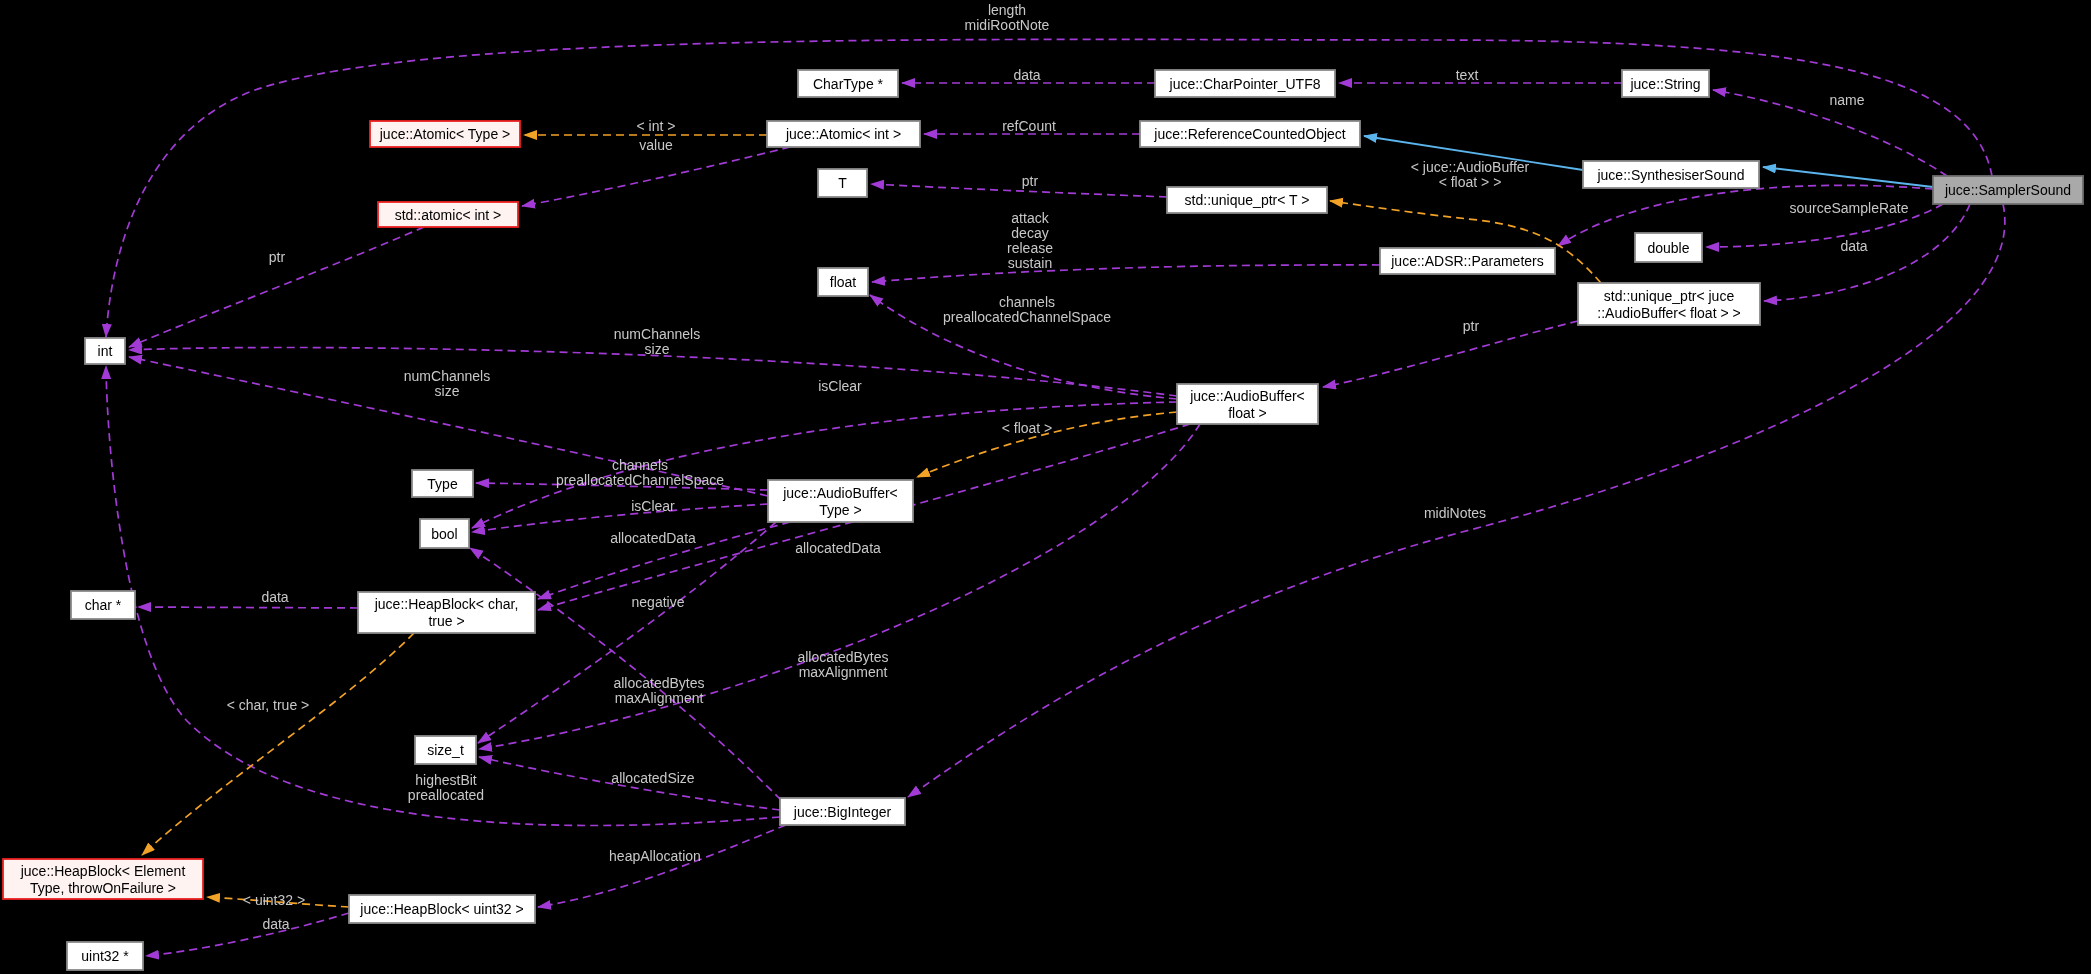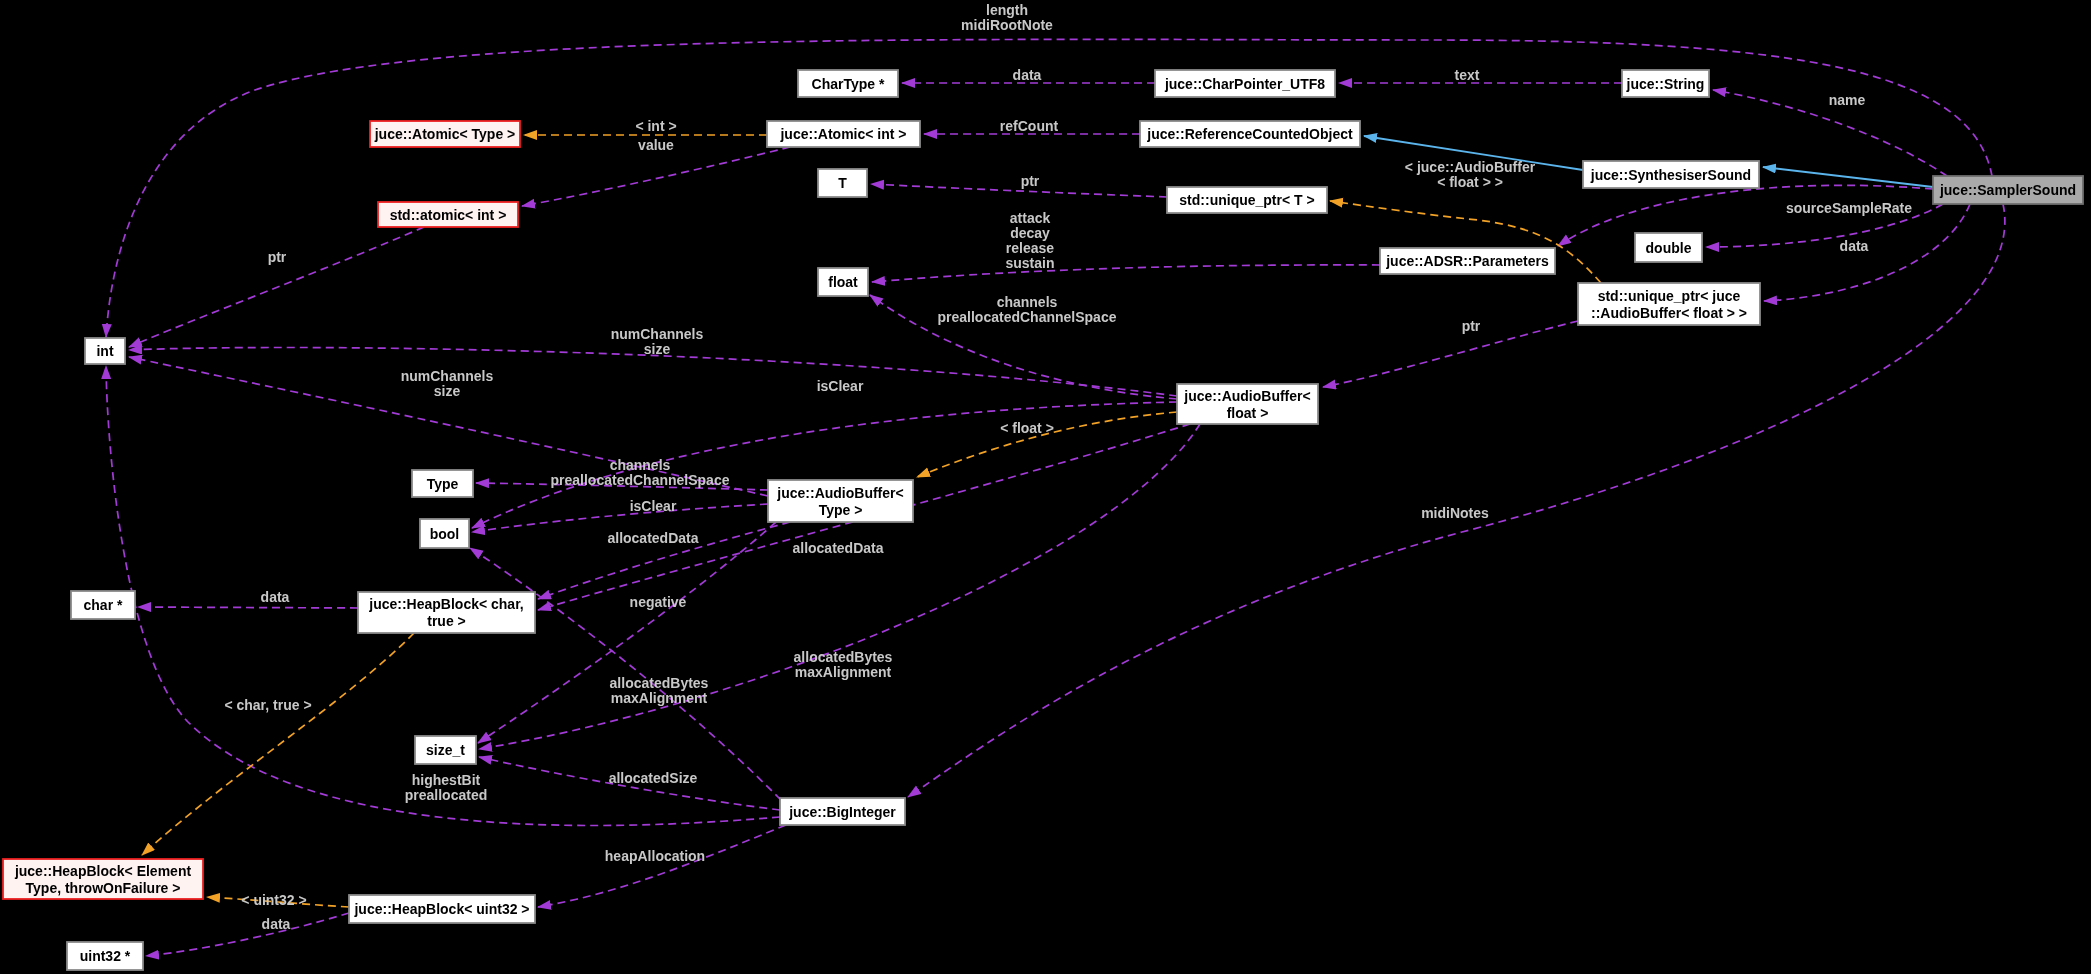--- a/index.html
+++ b/index.html
@@ -1,16 +1,16 @@
 <!DOCTYPE html>
 <html><head>
 <meta charset="utf-8">
 <style>
   html, body { margin: 0; padding: 0; background: #000; }
-  .stage { position: relative; width: 2091px; height: 974px; background: #000; overflow: hidden; font-weight: bold; }
+  .stage { position: relative; width: 2091px; height: 974px; background: #000; overflow: hidden; }
   svg { display: block; font-family: "Liberation Sans", sans-serif; }
   .edge { fill: none; }
   .edge.usage { stroke-dasharray: 8 5; stroke-width: 1.7; }
   .edge.template { stroke-dasharray: 8 5; stroke-width: 1.7; }
   .edge.inheritance { stroke-width: 1.9; }
   .node-rect { stroke-width: 1.8; }
   .node-text { font-size: 14px; }
   .edge-label { font-size: 14px; }
 </style>
 </head>

